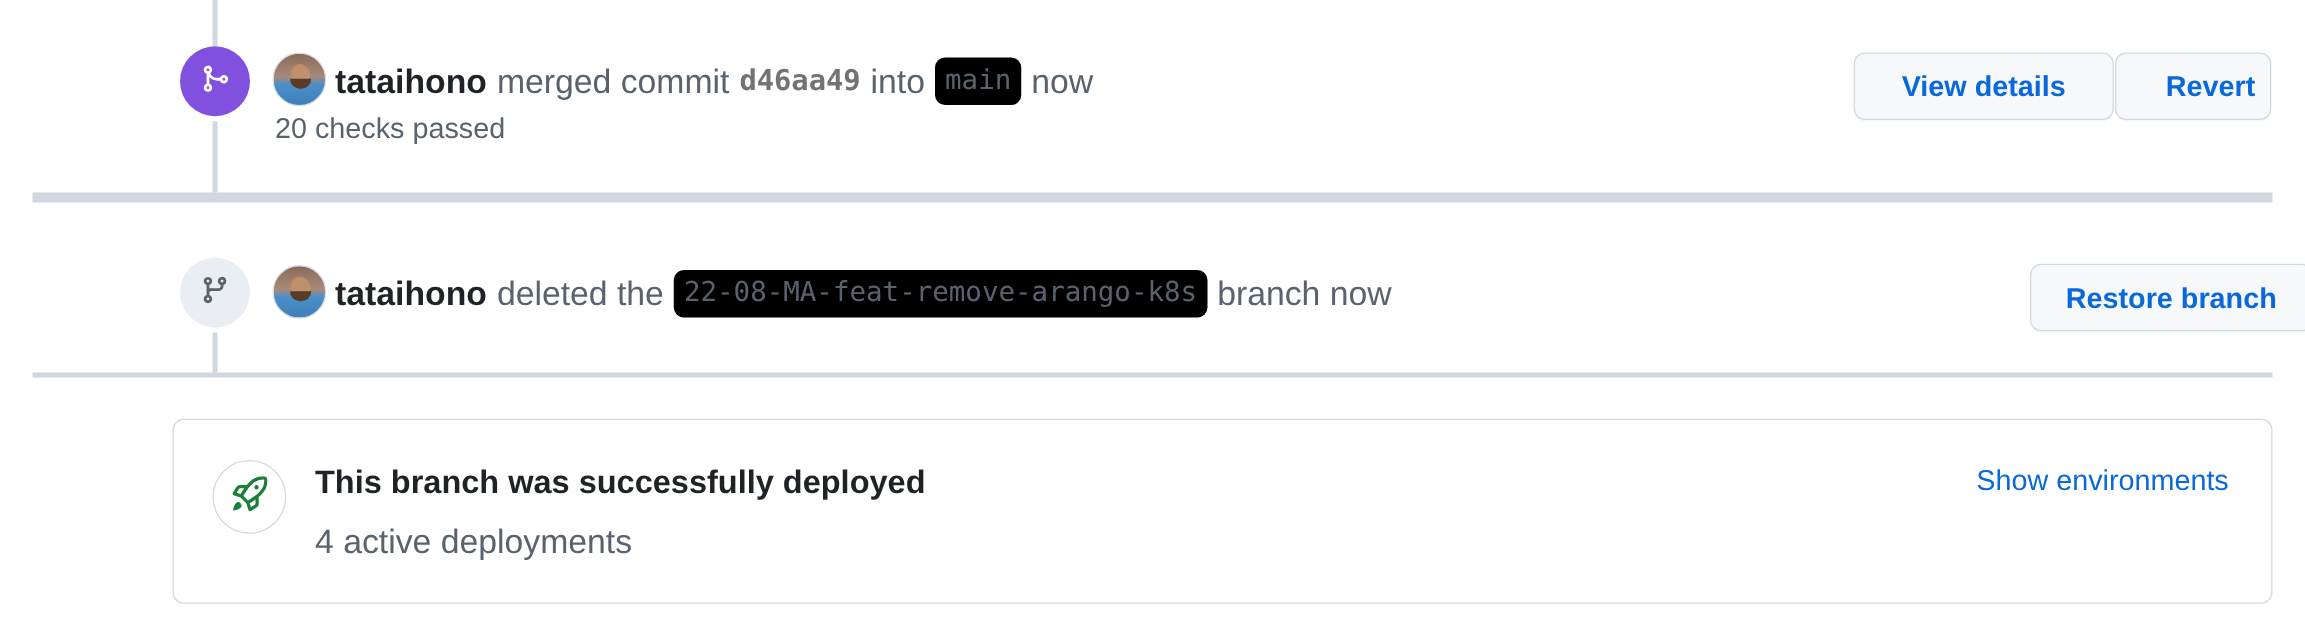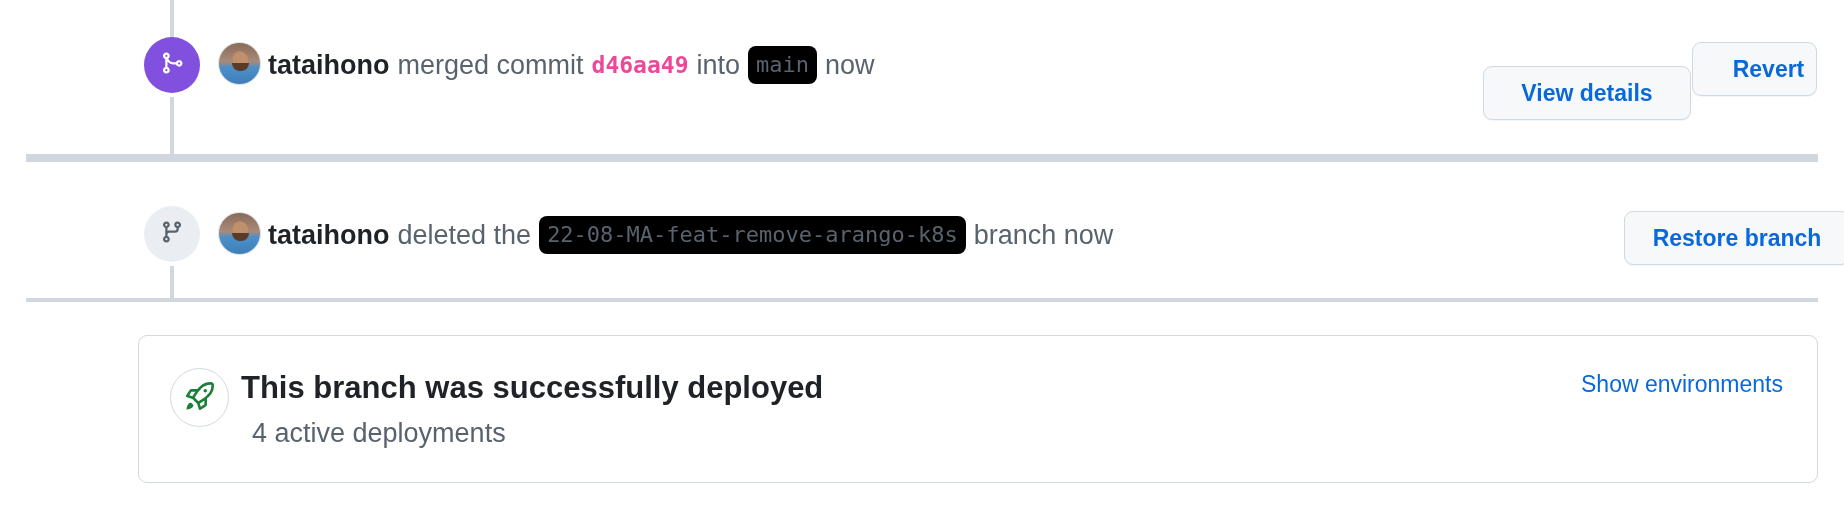--- a/index.html
+++ b/index.html
@@ -38,21 +38,21 @@
       content: ""; position: absolute; left: 13px; top: 20px; width: 17px; height: 8px;
       border-radius: 0 0 8px 8px; background: #5a3b28;
     }
 
     .event-line {
       position: absolute; left: 268px; font-size: 27px; line-height: 34px;
       color: #59636e; white-space: nowrap; display: flex; align-items: center;
     }
     .event-line .author { color: #1f2328; font-weight: bold; margin-right: 8px; text-align: right; }
     .event-line .sha {
-      color: #ec4899; font-weight: bold; font-family: "DejaVu Sans Mono", monospace;
+      color: #737373; font-weight: bold; font-family: "DejaVu Sans Mono", monospace;
       font-size: 23px; margin: 0 8px;
     }
     .event-line .text { }
     .branch-pill {
       font-family: "DejaVu Sans Mono", "Liberation Mono", monospace; font-size: 22px;
       color: #59636e; background: #000000; border-radius: 8px;
       padding: 4px 8px; margin: 0 8px; line-height: 30px;
     }
     .sub-text {
       position: absolute; left: 220px; top: 89px; font-size: 23px; color: #59636e;
@@ -70,21 +70,21 @@
     .deploy-box {
       position: absolute; left: 138px; top: 335px; width: 1680px; height: 148px;
       border: 1.5px solid #d1d9e0; border-radius: 9px; background: #ffffff;
     }
     .rocket-circle {
       position: absolute; left: 31px; top: 32px; width: 59px; height: 59px; border-radius: 50%;
       border: 1.5px solid #d1d9e0; background: #ffffff;
       display: flex; align-items: center; justify-content: center;
     }
     .deploy-title {
-      position: absolute; left: 102px; top: 34px; font-size: 31px; font-weight: bold;
+      position: absolute; left: 113px; top: 34px; font-size: 26px; font-weight: bold;
       color: #1f2328; white-space: nowrap;
     }
     .deploy-sub {
       position: absolute; left: 113px; top: 82px; font-size: 27px; color: #59636e;
       white-space: nowrap;
     }
     .show-env {
       position: absolute; right: 34px; top: 35px; font-size: 23px; color: #0969da;
       text-decoration: none; cursor: pointer; white-space: nowrap;
     }
@@ -110,22 +110,23 @@
 
   <div class="event-line" style="top:46px;">
     <a class="author">tataihono</a>
     <span class="text">merged commit</span>
     <a class="sha">d46aa49</a>
     <span class="text">into</span>
     <a class="branch-pill">main</a>
     <span class="text">now</span>
   </div>
 
+  <a class="sub-text">20 checks passed</a>
 
-  <button class="btn" style="left:1483px; top:42px; width:208px;margin-top:24px;">View details</button>
+  <button class="btn" style="left:1483px; top:42px; width:208px;">View details</button>
   <button class="btn" style="left:1692px; top:42px; width:125px;padding-left:28px;">Revert</button>
 
   <div class="divider thick"></div>
 
   <div class="badge branch">
     <span>
       <svg width="24" height="24" viewBox="0 0 16 16" fill="#59636e">
         <path d="M9.5 3.25a2.25 2.25 0 1 1 3 2.122V6A2.5 2.5 0 0 1 10 8.5H6a1 1 0 0 0-1 1v1.128a2.251 2.251 0 1 1-1.5 0V5.372a2.25 2.25 0 1 1 1.5 0v1.836A2.493 2.493 0 0 1 6 7h4a1 1 0 0 0 1-1v-.628A2.25 2.25 0 0 1 9.5 3.25Zm-6 0a.75.75 0 1 0 1.5 0 .75.75 0 0 0-1.5 0Zm8.25-.75a.75.75 0 1 0 0 1.5.75.75 0 0 0 0-1.5ZM4.25 12a.75.75 0 1 0 0 1.5.75.75 0 0 0 0-1.5Z"></path>
       </svg>
     </span>

